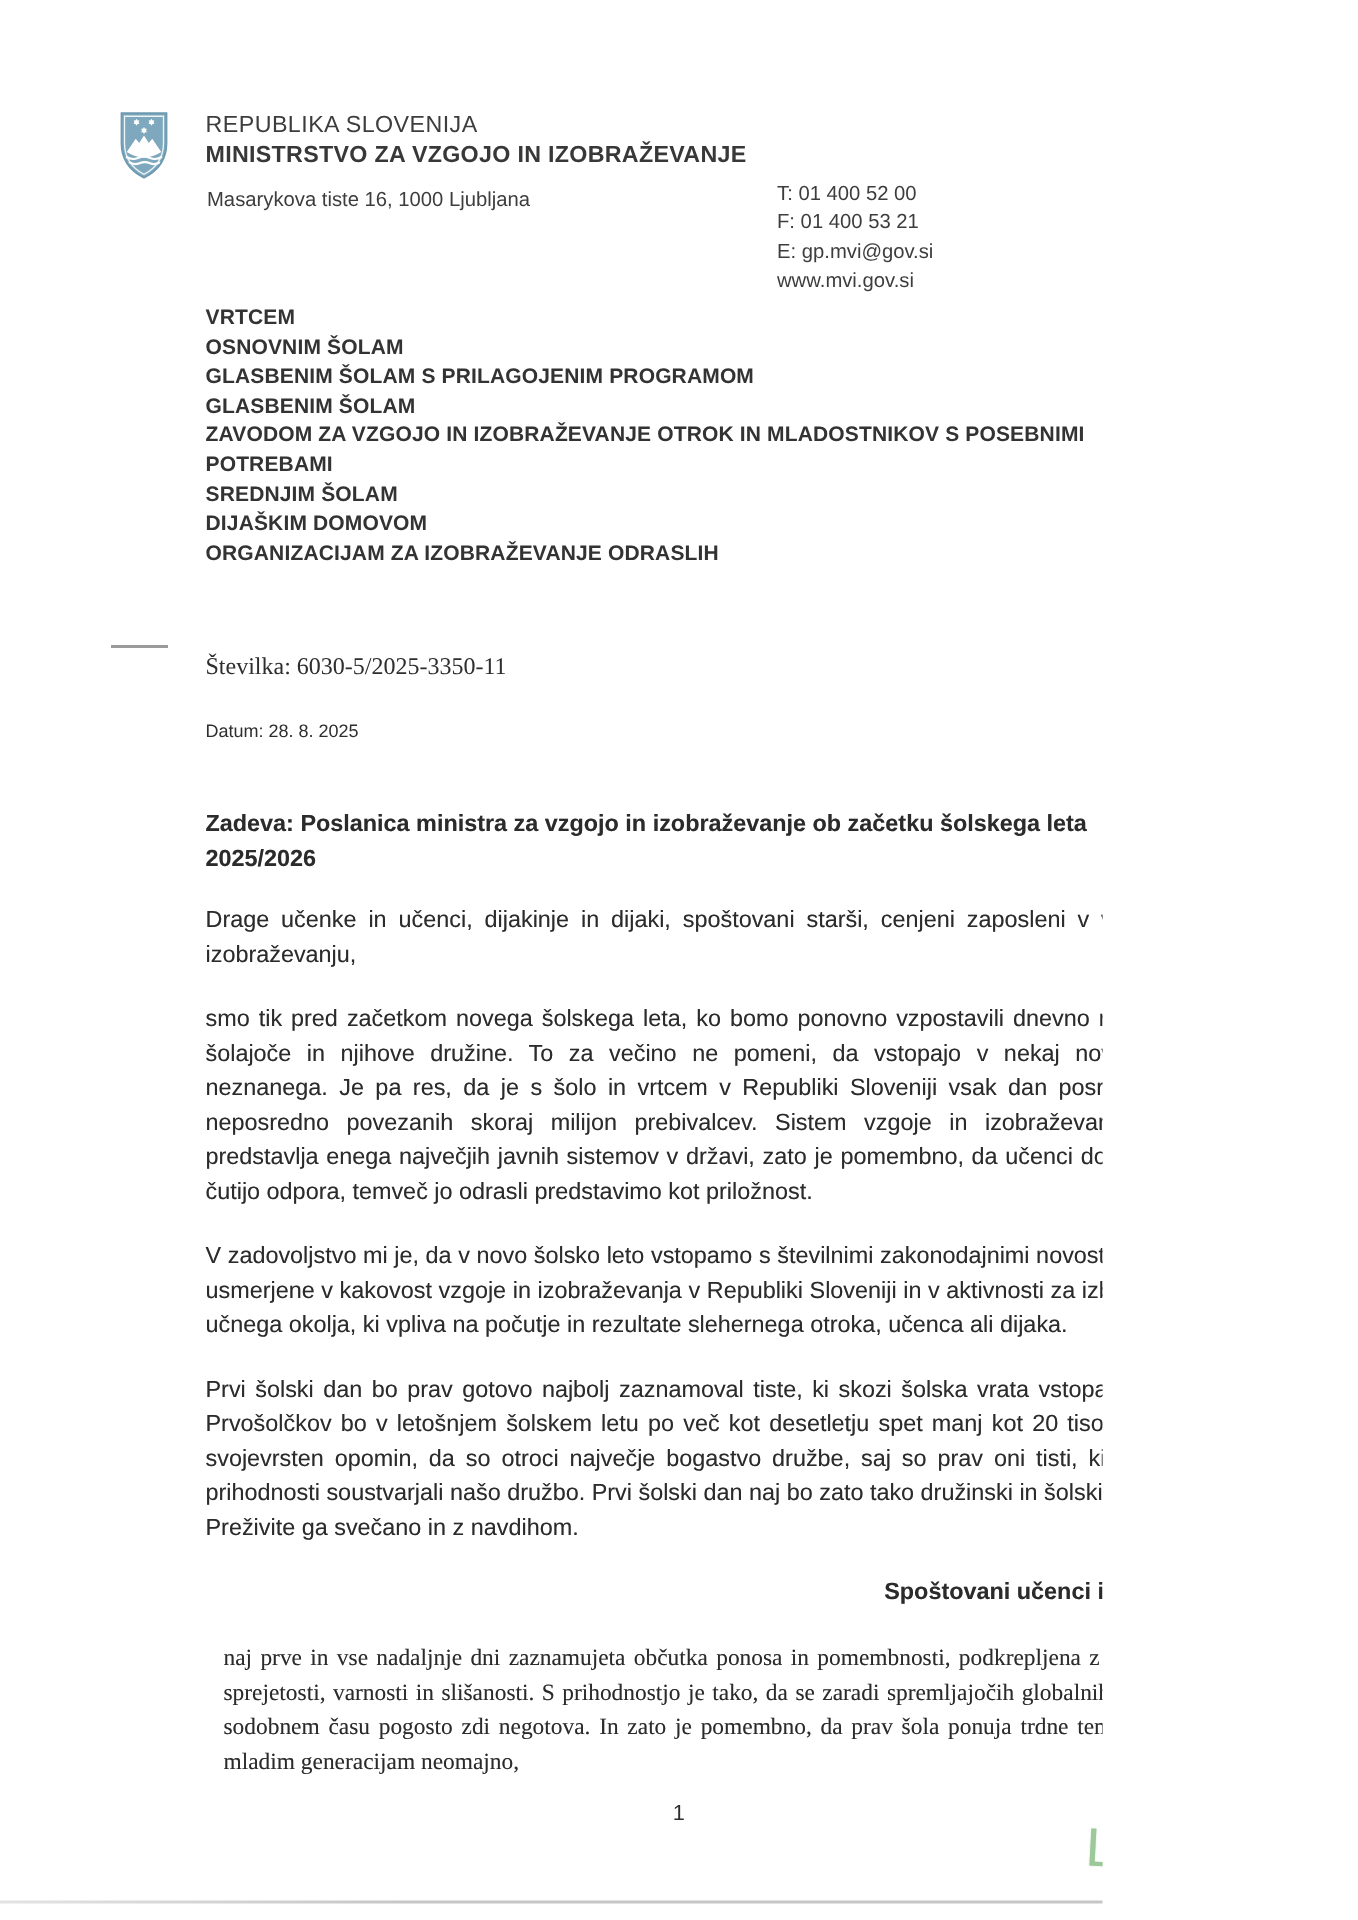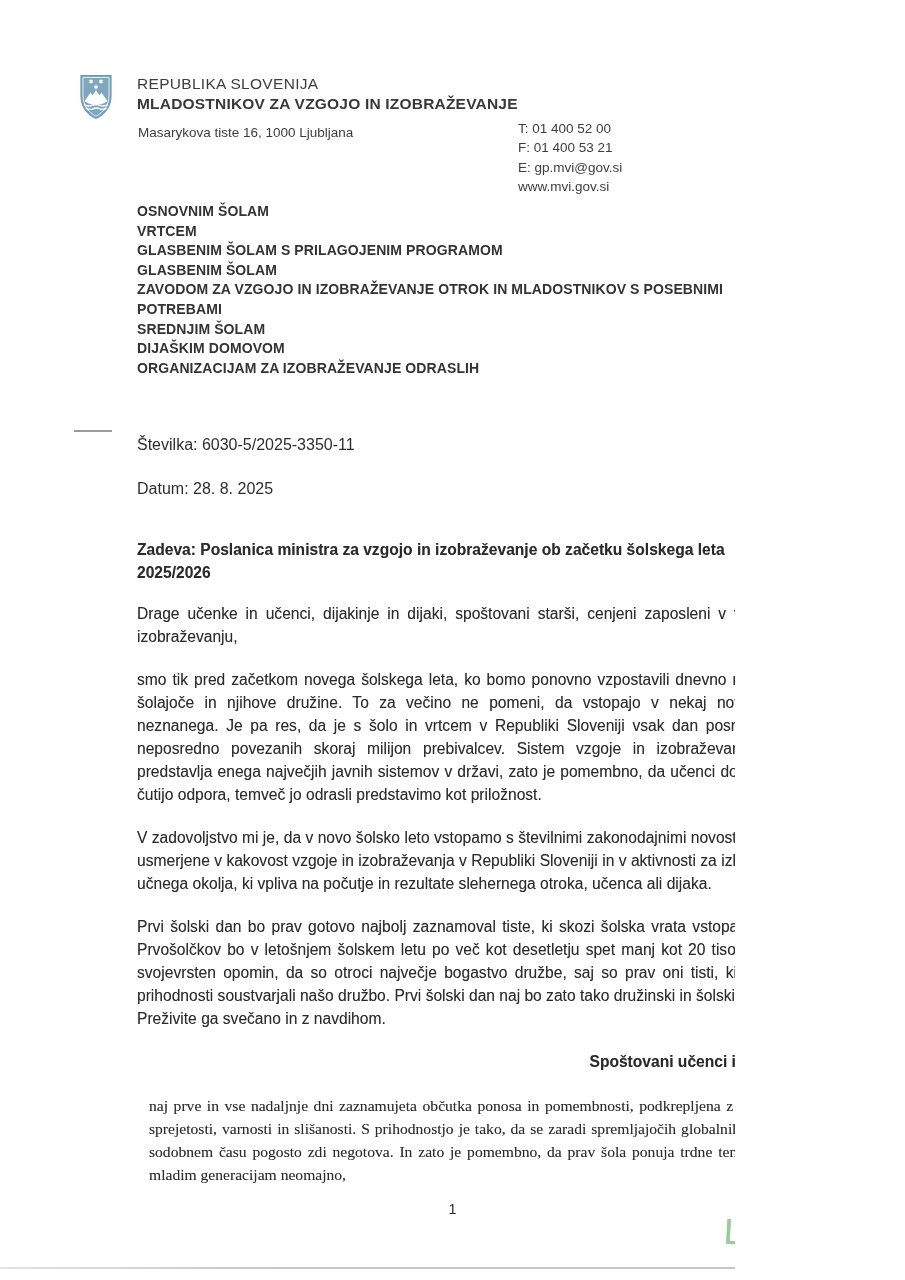--- a/index.html
+++ b/index.html
@@ -25,22 +25,22 @@
 
   
   .recipients {
     position:absolute; left:137px; top:202px;
     font-size:14px; font-weight:700; line-height:19.6px;
     color:#333333; letter-spacing:0.1px;
   }
 
   
   .fold-mark { position:absolute; left:74px; top:430px; width:38px; height:2px; background:#9b9b9b; }
-  .ref-number { position:absolute; left:137px; top:436px; font-size:16px; color:#2e2e2e; }
-  .ref-date   { position:absolute; left:137px; top:480px; font-size:16px; color:#2e2e2e; }
+  .ref-number { position:absolute; left:137px; top:436px; font-size:16px; color:#2e2e2e;font-family:Liberation Serif, serif; }
+  .ref-date   { position:absolute; left:137px; top:480px; font-size:12px; color:#2e2e2e; }
 
   
   .letter {
     position:absolute; left:137px; top:538px; width:657px;
     font-size:15.6px; line-height:23px; text-align:justify;
     color:#2b2b2b;
     text-shadow:0 0 0.4px rgba(40,40,40,0.35);
   }
   .letter .subject    { font-weight:700; text-align:left; margin:0 0 18px 0; }
   .letter p           { margin:0 0 20px 0; }
@@ -88,34 +88,34 @@
       <polygon points="17,11.1 15,14.7 19,14.7"></polygon>
         <polygon points="17,15.9 15,12.3 19,12.3"></polygon>
     </g>
     <path d="M5.5,27.8 L11.5,19 L13.8,21.8 L17,16.8 L20.2,21.8 L22.5,19 L28.5,27.8 C25,30.2 21.2,31.3 17,31.3 C12.8,31.3 9,30.2 5.5,27.8 Z" fill="#ffffff"></path>
     <path d="M5,31 Q9,33.5 13,31.8 T21,31.8 T29,31" fill="none" stroke="#ffffff" stroke-width="1.4"></path>
     <path d="M7,34.6 Q10.5,36.8 14,35.3 T21,35.3 T27.5,34.6" fill="none" stroke="#ffffff" stroke-width="1.4"></path>
   </svg>
 
   <div class="lh-text">
     <div class="lh-republic">REPUBLIKA SLOVENIJA</div>
-    <div class="lh-ministry">MLADOSTNIKOV ZA VZGOJO IN IZOBRAŽEVANJE</div>
+    <div class="lh-ministry">MINISTRSTVO ZA VZGOJO IN IZOBRAŽEVANJE</div>
   </div>
   <div class="lh-address">Masarykova tiste 16, 1000 Ljubljana</div>
 
   <div class="lh-contact">
     <div>T: 01 400 52 00</div>
     <div>F: 01 400 53 21</div>
     <div>E: gp.mvi@gov.si</div>
     <div>www.mvi.gov.si</div>
   </div>
 
   <div class="recipients">
+    <div>VRTCEM</div>
     <div>OSNOVNIM ŠOLAM</div>
-    <div>VRTCEM</div>
     <div>GLASBENIM ŠOLAM S PRILAGOJENIM PROGRAMOM</div>
     <div>GLASBENIM ŠOLAM</div>
     <div>ZAVODOM ZA VZGOJO IN IZOBRAŽEVANJE OTROK IN MLADOSTNIKOV S POSEBNIMI POTREBAMI</div>
     <div>SREDNJIM ŠOLAM</div>
     <div>DIJAŠKIM DOMOVOM</div>
     <div>ORGANIZACIJAM ZA IZOBRAŽEVANJE ODRASLIH</div>
   </div>
 
   <div class="fold-mark"></div>
   <div class="ref-number">Številka: 6030-5/2025-3350-11</div>

